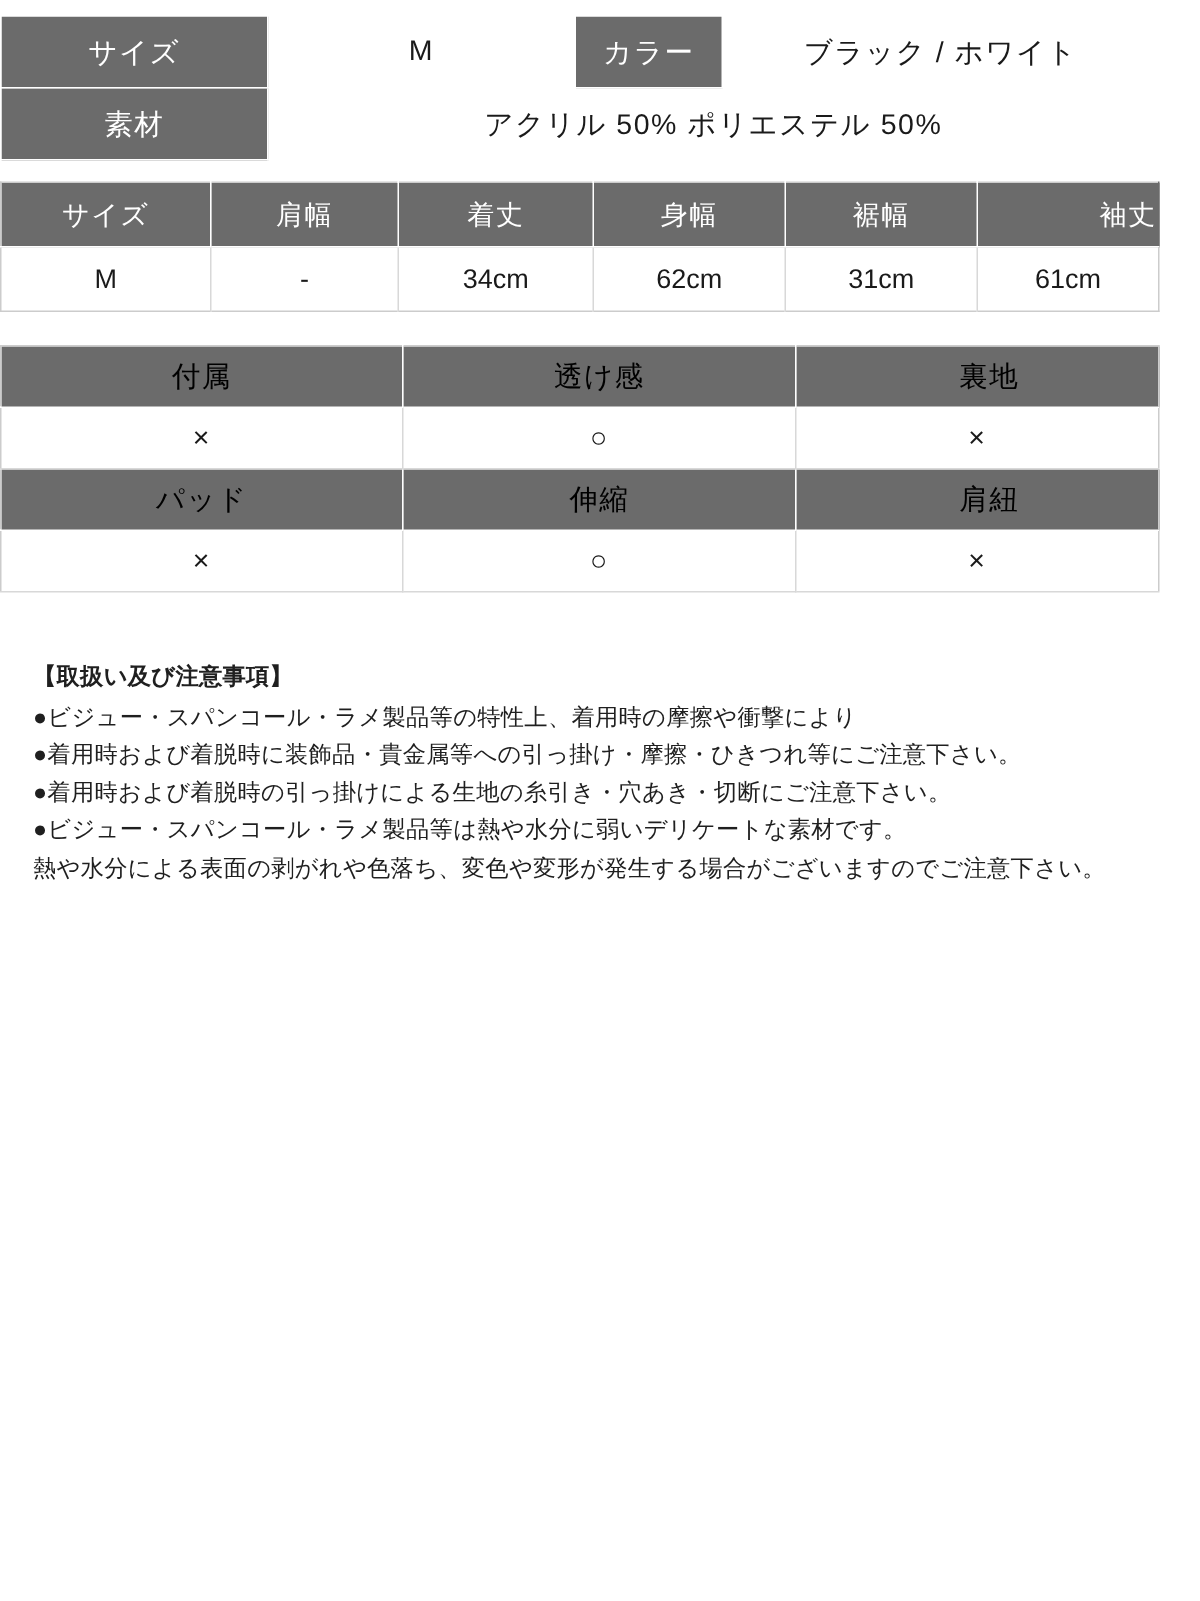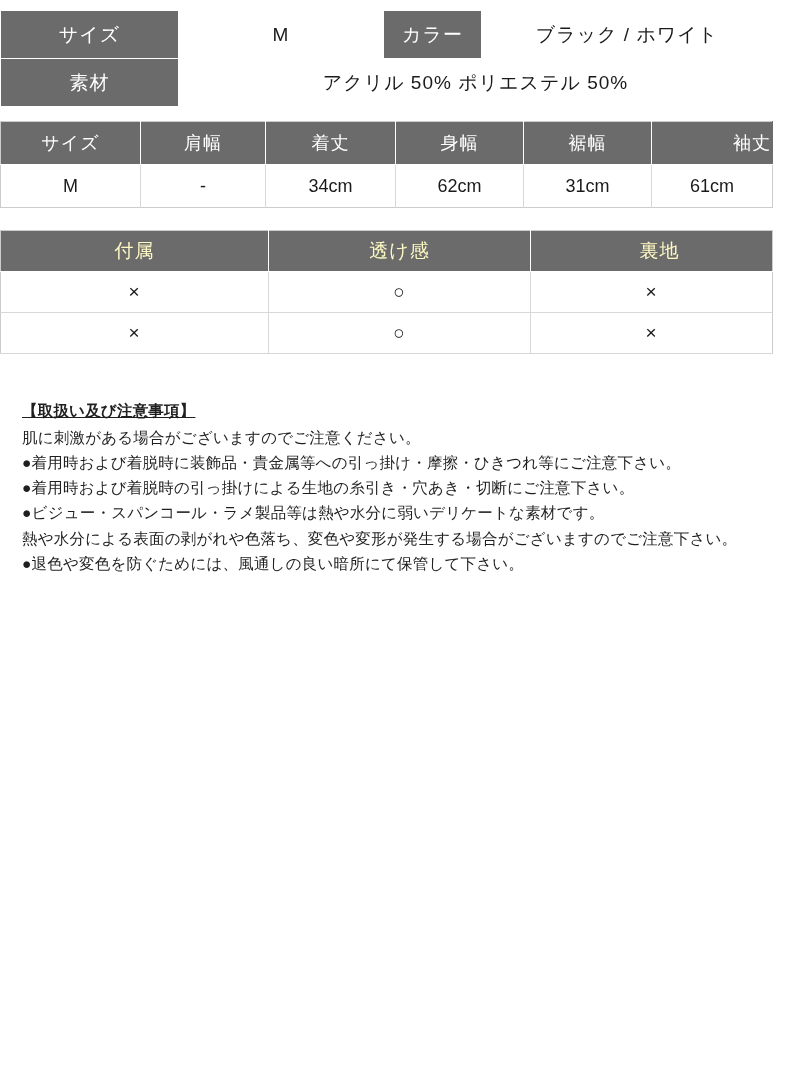--- a/index.html
+++ b/index.html
@@ -80,21 +80,21 @@
   }
   .attr-table td {
     height: 38px;
     text-align: center;
     vertical-align: middle;
     font-size: 19px;
     letter-spacing: 1px;
   }
   .attr-table td.h {
     background: #6b6b6b;
-    color: #fef9c3;
+    color: #000000;
     border-right: 1px solid #ffffff;
     border-bottom: 1px solid #ffffff;
   }
   .attr-table td.h:last-child { border-right: none; padding-left: 17px; }
   .attr-table td.v {
     background: #ffffff;
     color: #1a1a1a;
     border-right: 1px solid #d8d8d8;
     border-bottom: 1px solid #d8d8d8;
     font-size: 18px;
@@ -109,21 +109,20 @@
     padding-left: 22px;
     box-sizing: border-box;
     font-size: 15.5px;
     line-height: 1.62;
     color: #1f1f1f;
     letter-spacing: 0.2px;
   }
   .notes .title {
     font-weight: bold;
     margin-bottom: 2px;
-    text-decoration: underline;
   }
   .notes p { margin: 0; }
 </style>
 </head>
 <body>
 
 <div class="page">
 
   <table class="spec-table">
     <colgroup>
@@ -188,30 +187,34 @@
         <td class="h">付属</td>
         <td class="h">透け感</td>
         <td class="h">裏地</td>
       </tr>
       <tr>
         <td class="v"><span class="mark">×</span></td>
         <td class="v"><span class="mark">○</span></td>
         <td class="v"><span class="mark">×</span></td>
       </tr>
       <tr>
+        <td class="h">パッド</td>
+        <td class="h">伸縮</td>
+        <td class="h">肩紐</td>
+      </tr>
+      <tr>
         <td class="v"><span class="mark">×</span></td>
         <td class="v"><span class="mark">○</span></td>
         <td class="v"><span class="mark">×</span></td>
       </tr>
     </tbody>
   </table>
 
   <div class="notes">
     <p class="title">【取扱い及び注意事項】</p>
-    <p>肌に刺激がある場合がございますのでご注意ください。</p>
+    <p>●ビジュー・スパンコール・ラメ製品等の特性上、着用時の摩擦や衝撃により</p>
     <p>●着用時および着脱時に装飾品・貴金属等への引っ掛け・摩擦・ひきつれ等にご注意下さい。</p>
     <p>●着用時および着脱時の引っ掛けによる生地の糸引き・穴あき・切断にご注意下さい。</p>
     <p>●ビジュー・スパンコール・ラメ製品等は熱や水分に弱いデリケートな素材です。</p>
     <p>熱や水分による表面の剥がれや色落ち、変色や変形が発生する場合がございますのでご注意下さい。</p>
-    <p>●退色や変色を防ぐためには、風通しの良い暗所にて保管して下さい。</p>
   </div>
 
 </div>
 
 </body></html>

